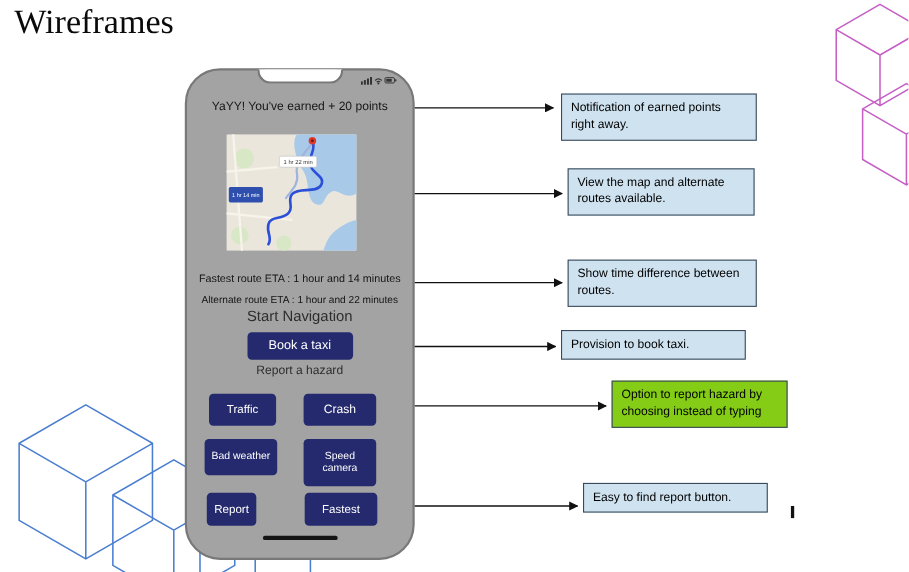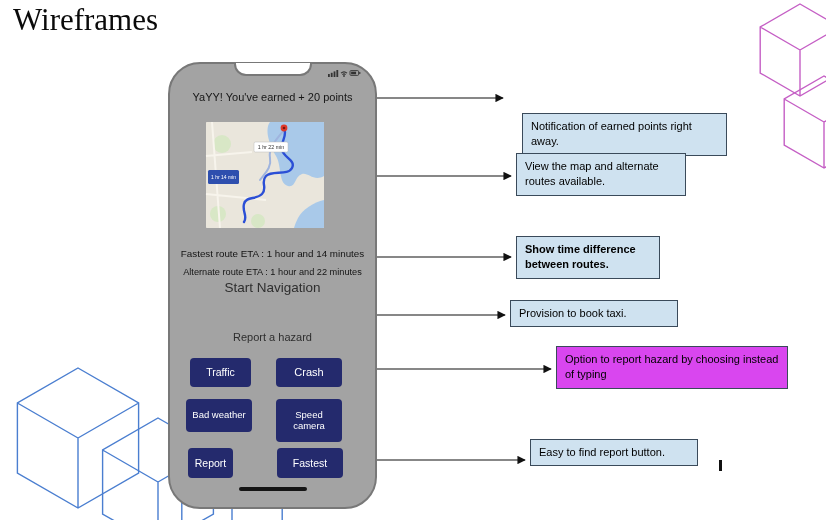--- a/index.html
+++ b/index.html
@@ -51,25 +51,25 @@
                     width:68px; height:4.5px; border-radius:3px; background:#151515; }
 
   
   .arrows { position:absolute; left:0; top:0; width:826px; height:520px; pointer-events:none; }
   .arrows line { stroke:var(--arrow-color,#111111); stroke-width:1.2; }
 
   
   .note { position:absolute; background:var(--annotation-fill,#cfe2f0);
           border:1px solid var(--annotation-border,#3a4a5a);
           padding:5px 8px; font-size:11px; line-height:1.4; color:#000; }
-  .n1 { left:522px; top:85px;  width:205px;margin-top:28px; }
+  .n1 { left:510px; top:85px;  width:178px; }
   .n2 { left:516px; top:153px; width:170px; }
-  .n3 { left:516px; top:236px; width:144px;font-weight:bold; }
+  .n3 { left:516px; top:236px; width:172px; }
   .n4 { left:510px; top:300px; width:168px; }
-  .n5 { left:556px; top:346px; width:232px; background:#d946ef; }
+  .n5 { left:556px; top:346px; width:160px; background:#84cc16; }
   .n6 { left:530px; top:439px; width:168px; }
 
   .cursor-mark { position:absolute; left:719px; top:460px; width:2.5px; height:11px; background:#111; }
 </style>
 </head>
 <body>
 
 <div class="stage">
 
   <svg class="decor" viewBox="0 0 826 520">
@@ -129,20 +129,21 @@
       <g>
         <rect x="2" y="48" width="31" height="14" rx="1.5" fill="#2e4fae"></rect>
         <text x="17.5" y="57" font-size="5" text-anchor="middle" fill="#ffffff">1 hr 14 min</text>
       </g>
     </svg>
 
     <div class="eta-1">Fastest route ETA : 1 hour and 14 minutes</div>
     <div class="eta-2">Alternate route ETA : 1 hour and 22 minutes</div>
     <div class="start-nav">Start Navigation</div>
 
+    <button class="btn btn-taxi">Book a taxi</button>
 
     <div class="report-heading">Report a hazard</div>
 
     <button class="btn hz-a">Traffic</button>
     <button class="btn hz-b">Crash</button>
     <button class="btn hz-c">Bad weather</button>
     <button class="btn hz-d">Speed camera</button>
     <button class="btn hz-e">Report</button>
     <button class="btn hz-f">Fastest</button>
 

